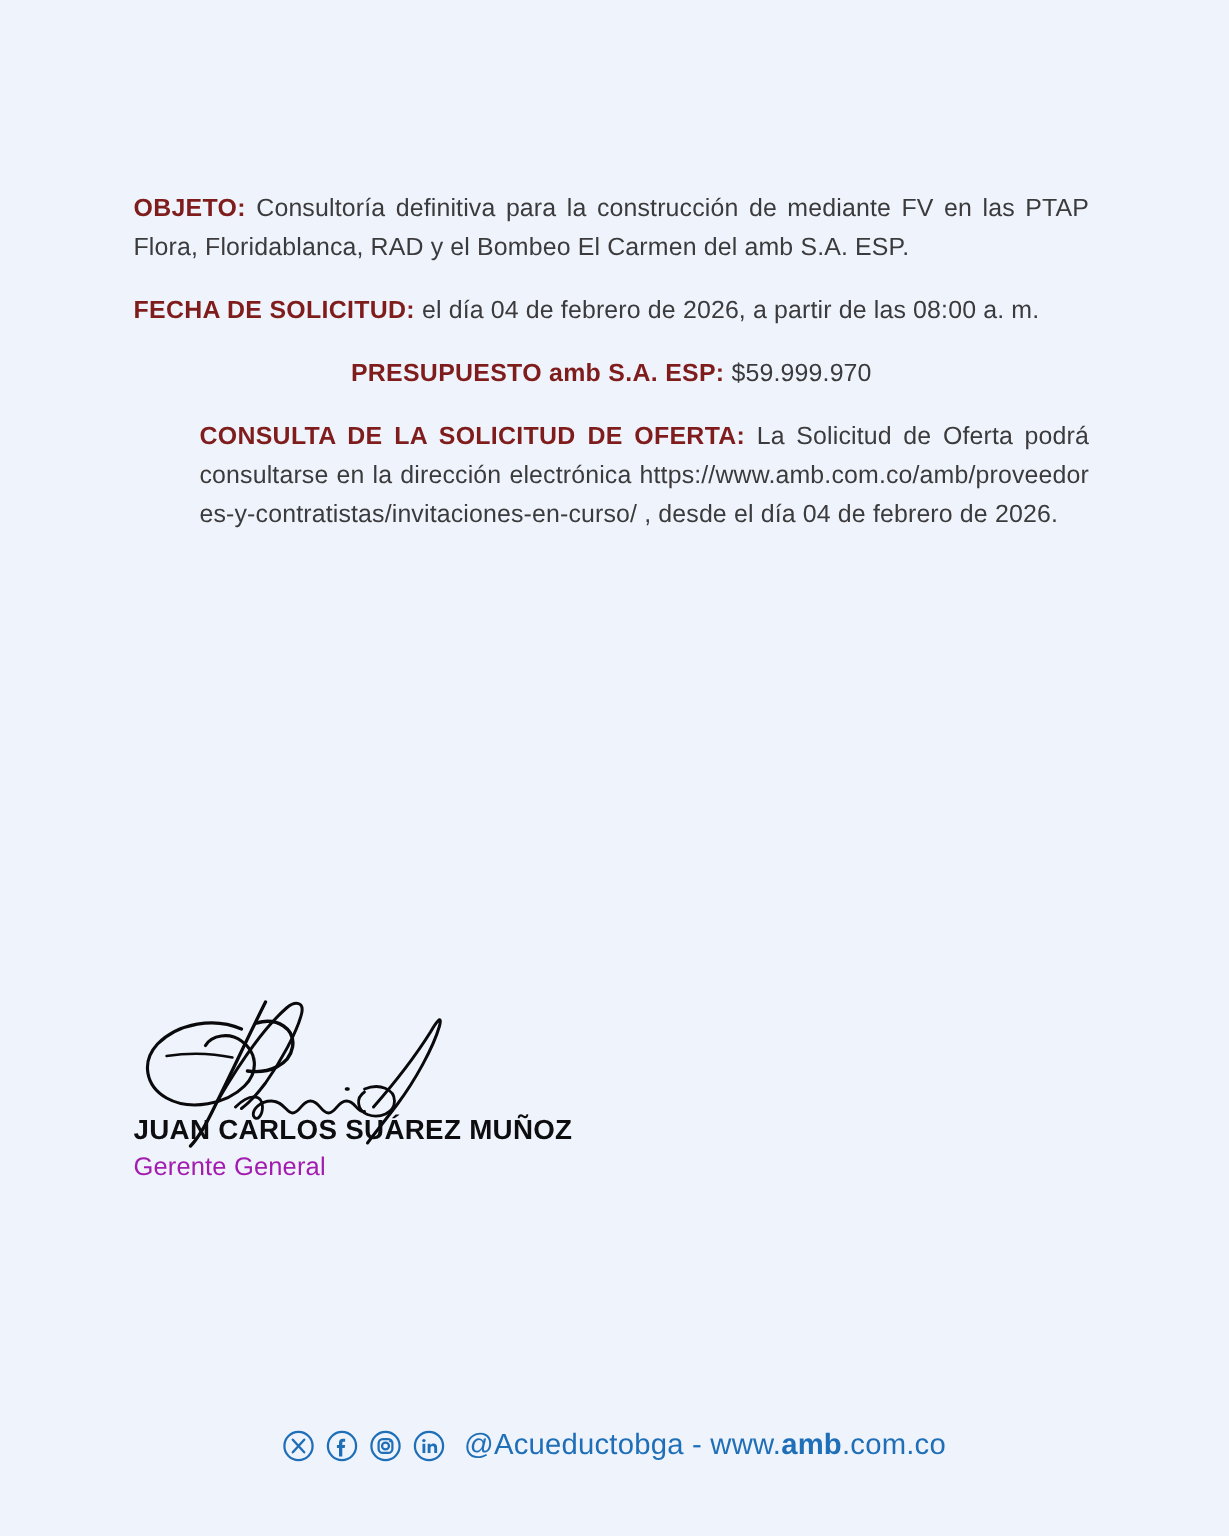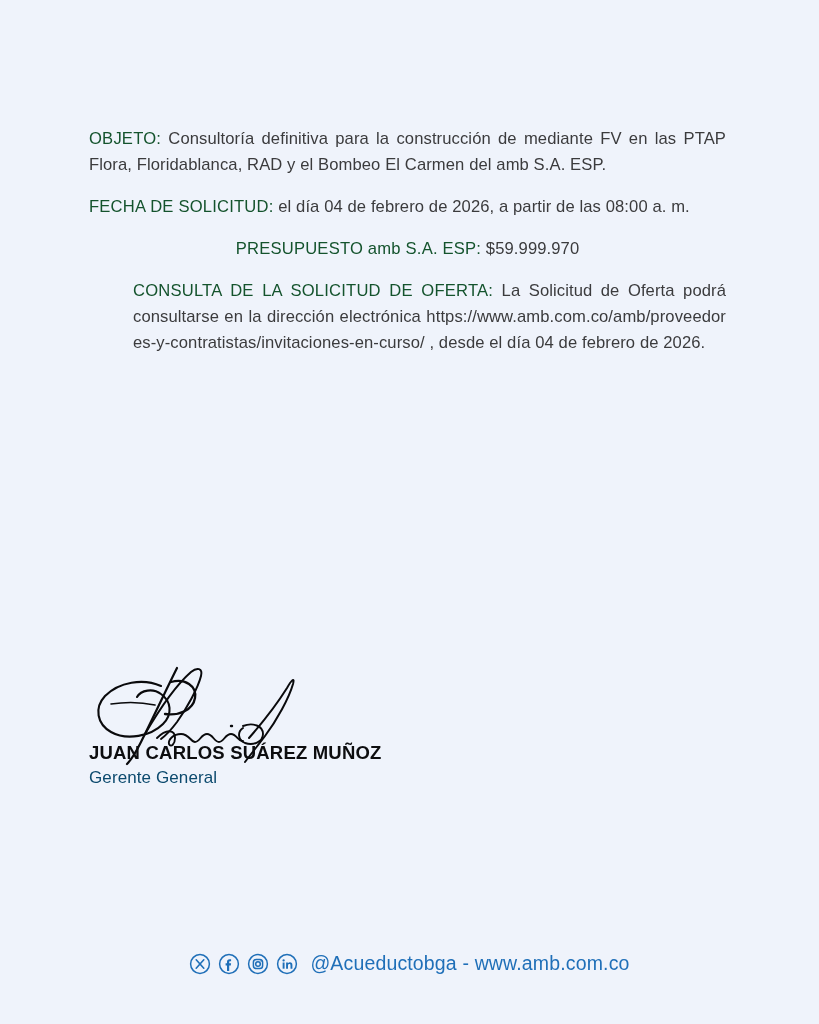--- a/index.html
+++ b/index.html
@@ -37,22 +37,22 @@
     font-size: 16.6px;
     line-height: 26px;
     color: #3b3b3d;
     text-align: justify;
     text-justify: inter-word;
     letter-spacing: 0.1px;
   }
   .para:last-child { margin-bottom: 0; }
 
   .para .lbl {
-    font-weight: normal;
-    color: #14532d;
+    font-weight: bold;
+    color: #7f1d1d;
     letter-spacing: 0.2px;
   }
 
   
   .para.url-para {
     text-align: justify;
     margin-left: 44px;
   }
   .para.url-para .urlwrap {
     word-break: break-all;
@@ -86,21 +86,21 @@
     color: #0d0d0f;
     letter-spacing: 0.2px;
     white-space: nowrap;
     text-align: right;
   }
   .sign-role {
     position: absolute;
     left: 0;
     top: 104px;
     font-size: 17px;
-    color: #0c4a6e;
+    color: #a21caf;
     letter-spacing: 0.1px;
     white-space: nowrap;
   }
 
   
   .footer {
     position: absolute;
     left: 0;
     top: 952px;
     width: 819px;
@@ -119,21 +119,21 @@
   .social-row svg {
     display: block;
   }
   .footer-text {
     font-size: 19.5px;
     color: #1f6fb8;
     letter-spacing: 0.15px;
     white-space: nowrap;
   }
   .footer-text .b {
-    font-weight: normal;
+    font-weight: bold;
     text-align: center;
   }
 </style>
 </head>
 <body>
 
 <div class="page">
 
   <div class="doc-body">
 

